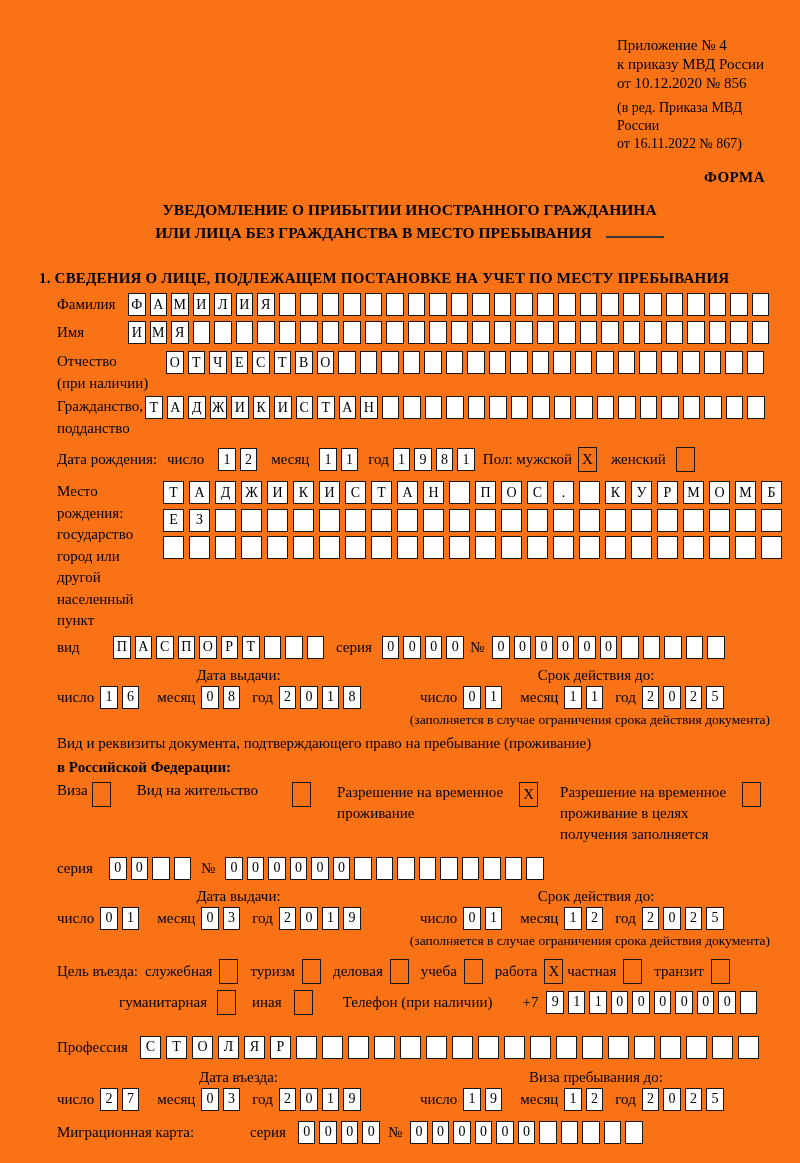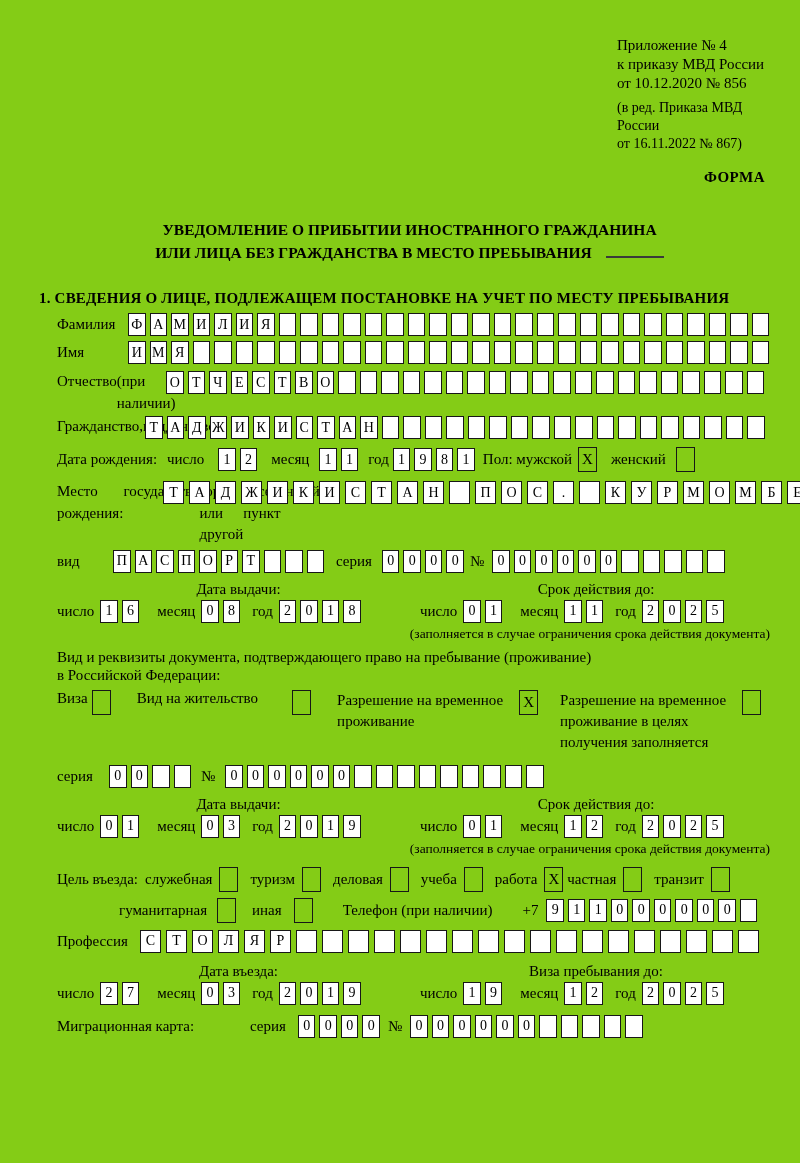--- a/index.html
+++ b/index.html
@@ -1,26 +1,26 @@
 <!DOCTYPE html>
 <html><head>
 <meta charset="utf-8">
 <style>
   * { box-sizing: border-box; margin: 0; padding: 0; }
   html,body { background:#888; }
   .page {
-    width: 800px; height: 1163px; background: #84cc16; color: #000;
+    width: 800px; height: 1163px; background: #f97316; color: #000;
     font-family: "Liberation Serif", "DejaVu Serif", serif;
     font-size: 15px; position: relative; margin: 0 auto; overflow: hidden;
     padding: 36px 28px 0 57px;
   }
   .appendix { margin-left: 560px; line-height: 19px; }
   .appendix .sub { margin-top: 6px; line-height: 18px; font-size: 14px; }
   .forma { margin-left: 560px; margin-top: 16px; font-weight: bold; text-align: right; width: 148px; letter-spacing: .5px; }
-  .title { text-align: center; font-weight: bold; margin-top: 32px; line-height: 23px; font-size: 15.5px; margin-left: -10px; }
+  .title { text-align: center; font-weight: bold; margin-top: 12px; line-height: 23px; font-size: 15.5px; margin-left: -10px; }
   .blankline { display: inline-block; width: 58px; border-bottom: 2.5px solid #3a3a3a; height: 12px; margin-left: 14px; }
   .s1 { font-weight: bold; margin-top: 26px; font-size: 15px; letter-spacing: .2px; margin-left: -18px; }
 
   .frow { display: flex; align-items: center; margin-top: 5px; }
   .cells { display: flex; flex-wrap: nowrap; }
   .bx {
     width: 17.5px; height: 23px; border: 1.6px solid #171717; margin-right: 4px;
     display: inline-flex; align-items: center; justify-content: center;
     font-size: 14px; flex: none; background: #fff;
   }
@@ -28,21 +28,21 @@
   .chk {
     width: 19px; height: 25px; border: 1.6px solid #171717; flex: none;
     display: inline-flex; align-items: center; justify-content: center; font-size: 15px;
   }
   .lbl { flex: none; }
   .w71 { width: 71px; }
   .w109 { width: 109px; }
   .w88 { width: 88px; }
   .w56 { width: 56px; }
   .w83 { width: 83px; }
-  .stack { display: flex; flex-direction: row; justify-content: flex-start; }
+  .stack { display: flex; flex-direction: column; justify-content: flex-start; }
   .alignTop { align-items: flex-start; }
   .lh21 { line-height: 21.5px; }
   .mb4 { margin-bottom: 4.5px; }
 
   .docHeader { text-align: center; font-weight: bold; margin-top: 8px; width: 700px; }
 
   .dateHdr { display: flex; margin-top: 8px; }
   .dateHdr .dhL { width: 363px; text-align: center; }
   .dateHdr .dhR { width: 352px; text-align: center; }
   .dateRow { display: flex; align-items: center; margin-top: 2px; }
@@ -424,21 +424,21 @@
           <span class="bx">2</span>
           <span class="bx">0</span>
           <span class="bx">2</span>
           <span class="bx">5</span>
         </span>
     </span>
   </div>
   <div class="noteline">(заполняется в случае ограничения срока действия документа)</div>
 
   <div style="margin-top:7px;">Вид и реквизиты документа, подтверждающего право на пребывание (проживание)</div>
-  <div style="margin-top:1px;">в Российской Федерации:</div>
+  <div style="margin-top:7px;font-weight:bold;">в Российской Федерации:</div>
 
   <div class="permitRow">
     <span class="lbl">Виза</span>
     <span class="chk" style="margin-left:4px;"></span>
     <span class="lbl" style="margin-left:26px;">Вид на жительство</span>
     <span class="chk" style="margin-left:34px;"></span>
     <span class="optTxt" style="margin-left:26px;">
       <span style="display:block;">Разрешение на временное</span>
       <span style="display:block;">проживание</span>
     </span>
@@ -556,21 +556,21 @@
         <span class="bx">0</span>
         <span class="bx">0</span>
         <span class="bx">0</span>
         <span class="bx">0</span>
         <span class="bx">0</span>
         <span class="bx">0</span>
         <span class="bx"></span>
       </span>
   </div>
 
-  <div class="frow" style="margin-top:7px;">
+  <div class="frow" style="margin-top:21px;">
     <span class="lbl w83">Профессия</span>
     <span class="cells wide">
         <span class="bx">С</span>
         <span class="bx">Т</span>
         <span class="bx">О</span>
         <span class="bx">Л</span>
         <span class="bx">Я</span>
         <span class="bx">Р</span>
         <span class="bx"></span>
         <span class="bx"></span>

